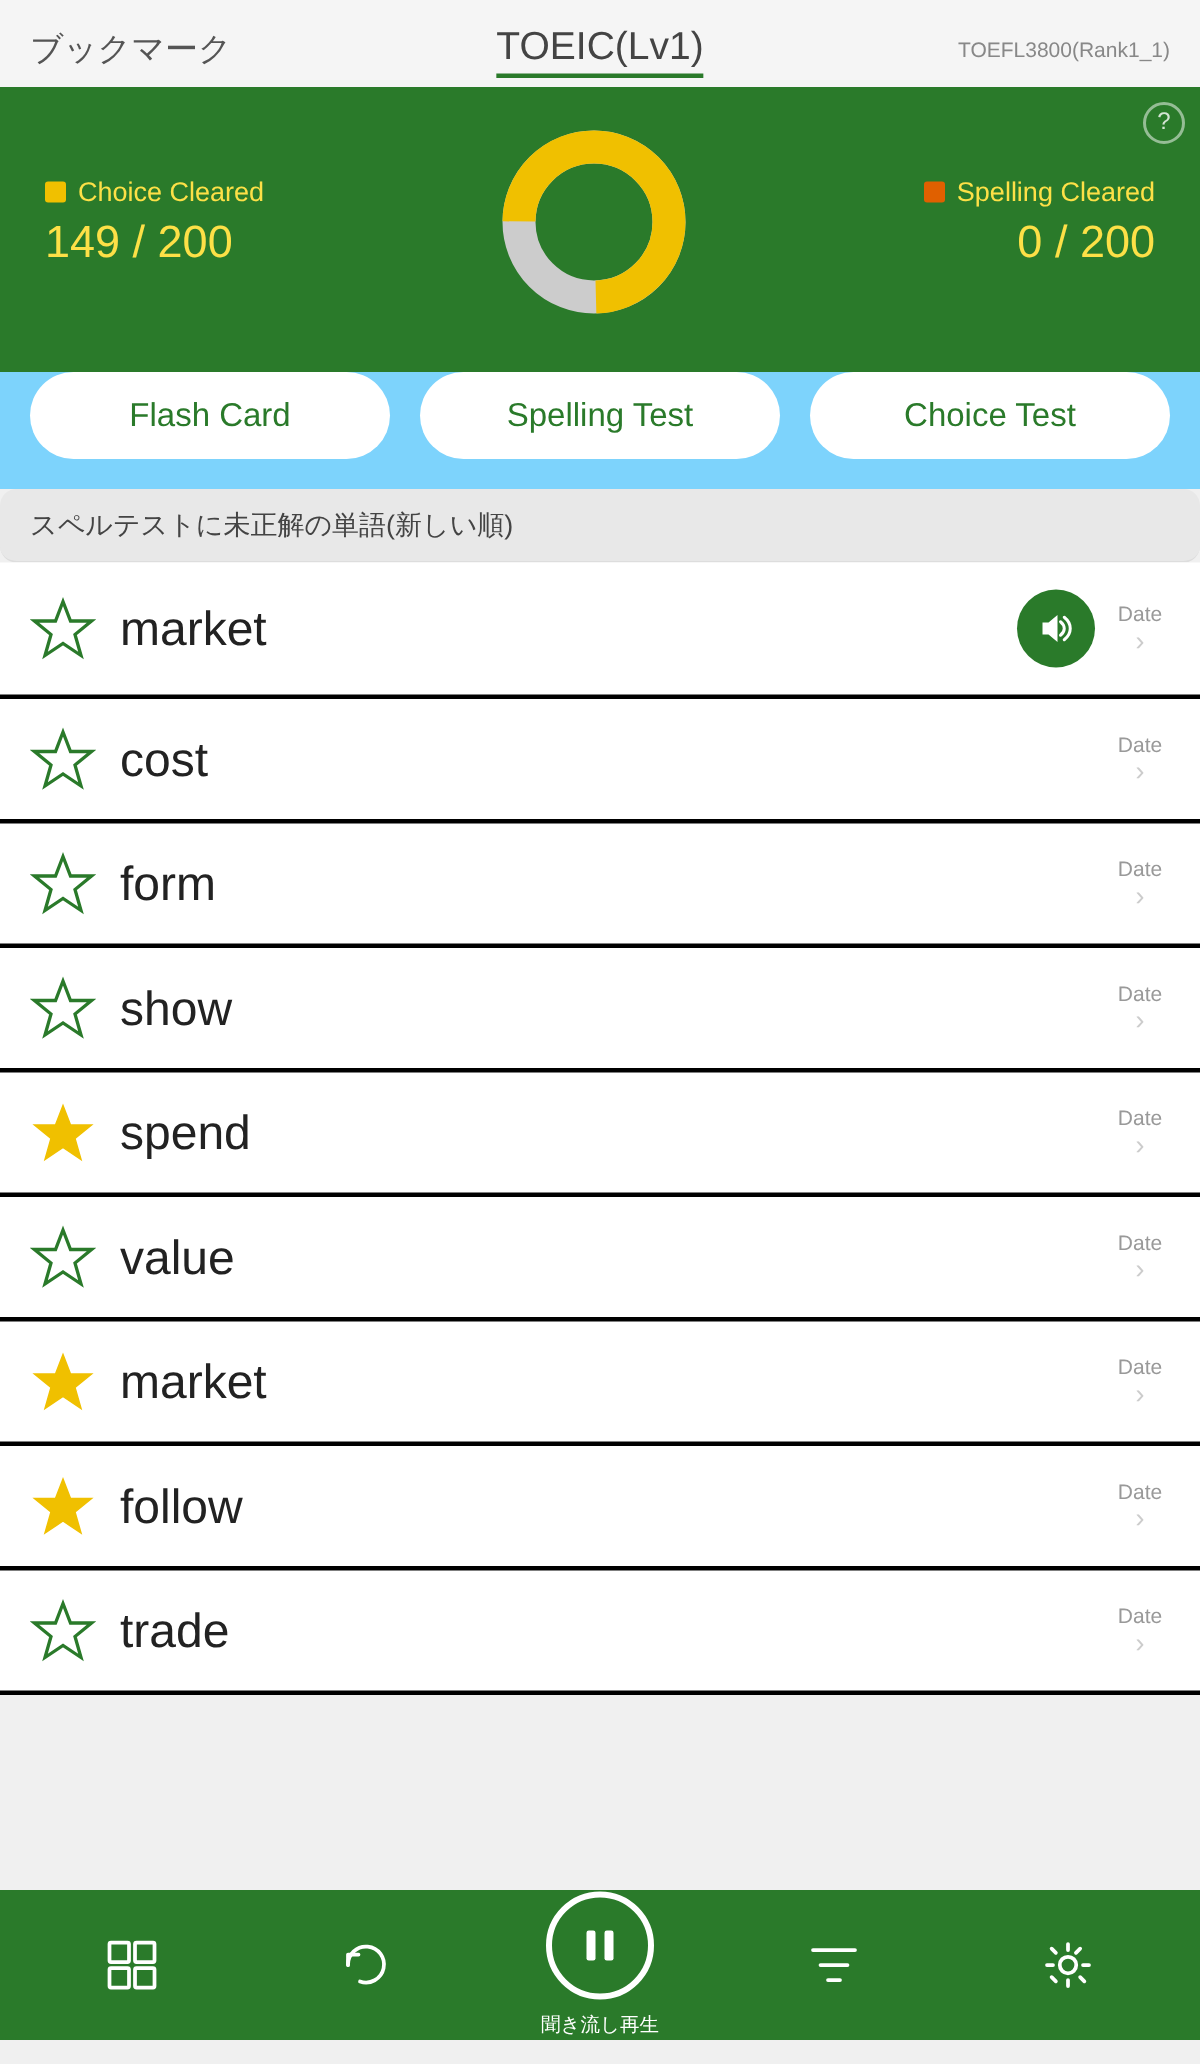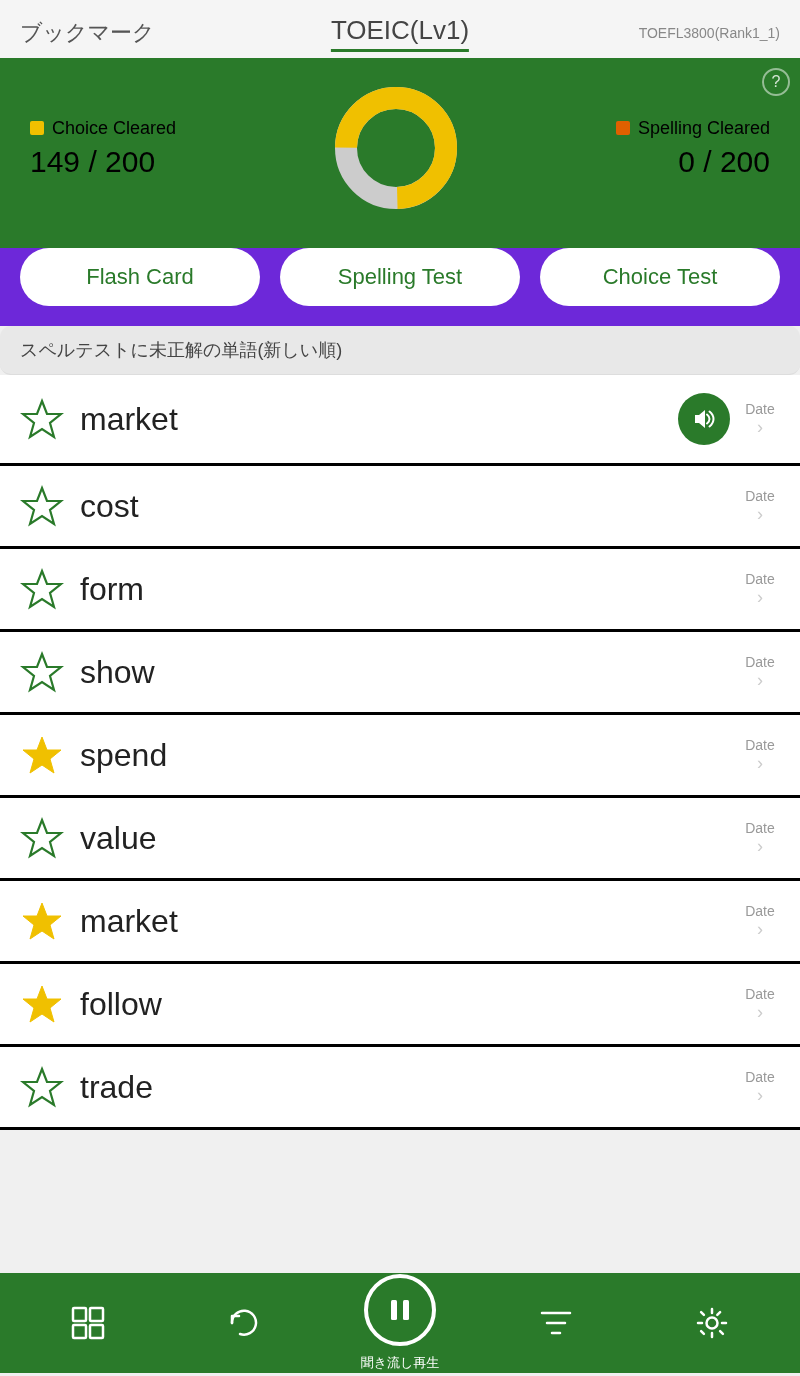--- a/index.html
+++ b/index.html
@@ -54,21 +54,21 @@
       padding: 20px 30px 30px 30px;
       display: flex;
       align-items: center;
       justify-content: space-between;
       position: relative;
     }
     .stat-block {
       display: flex;
       flex-direction: column;
       align-items: flex-start;
-      color: #000000;
+      color: #fde047;
     }
     .stat-block.right {
       align-items: flex-end;
     }
     .stat-label {
       display: flex;
       align-items: center;
       font-size: 18px;
       gap: 8px;
       margin-bottom: 6px;
@@ -109,21 +109,21 @@
       color: rgba(255,255,255,0.8);
       display: flex;
       align-items: center;
       justify-content: center;
       font-size: 16px;
       cursor: pointer;
     }
 
     
     .button-row {
-      background: #6d28d9;
+      background: #7dd3fc;
       display: flex;
       justify-content: space-around;
       padding: 0 20px 20px 20px;
       gap: 20px;
     }
     .mode-btn {
       flex: 1;
       background: white;
       border: none;
       border-radius: 50px;
@@ -194,21 +194,21 @@
     }
     .date-chevron {
       font-size: 18px;
       color: #ccc;
     }
 
     
     .bottom-bar {
       background: #2a7a2a;
       position: fixed;
-      bottom: 3px;
+      bottom: 16px;
       width: 800px;
       height: 100px;
       display: flex;
       align-items: center;
       justify-content: space-around;
       padding: 0 10px;
       margin-top: 29px;
     }
     .toolbar-item {
       display: flex;

